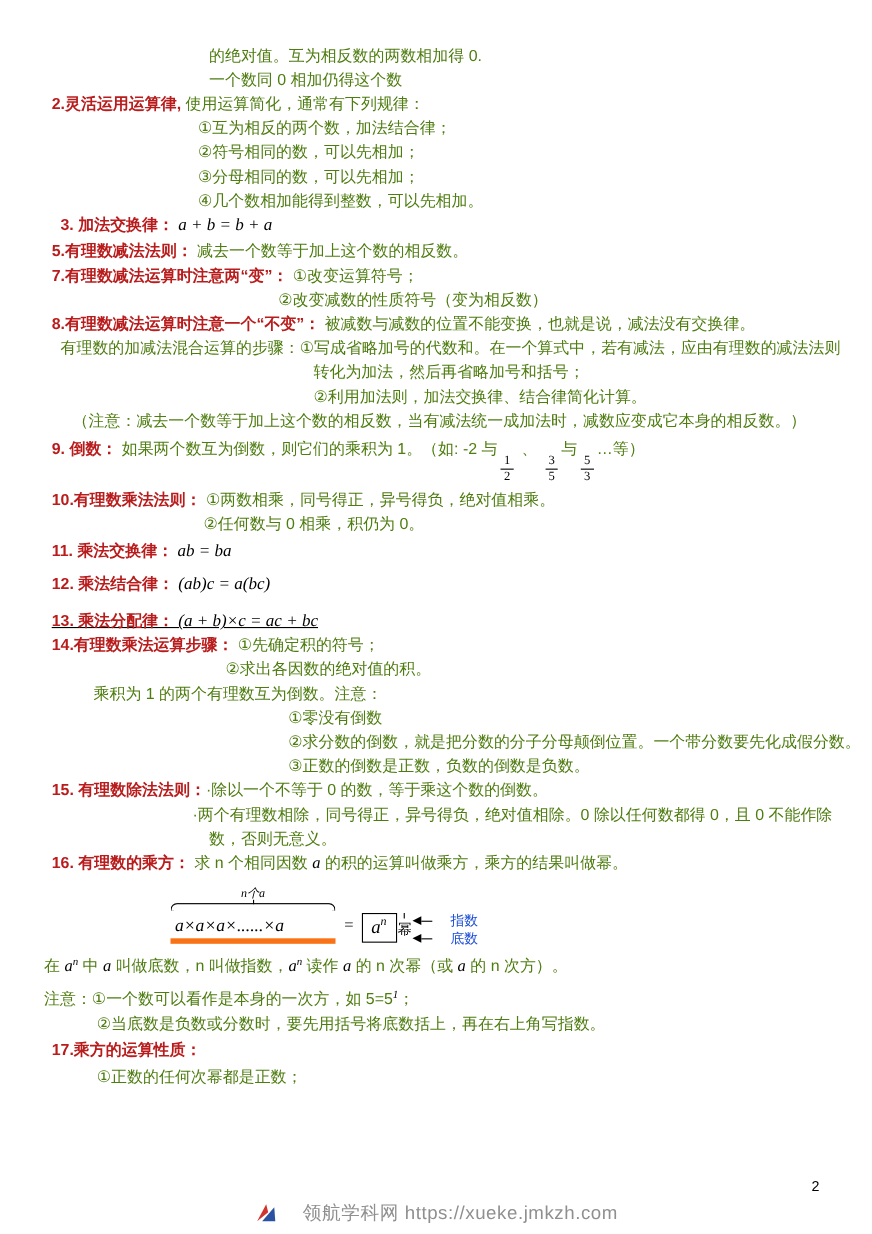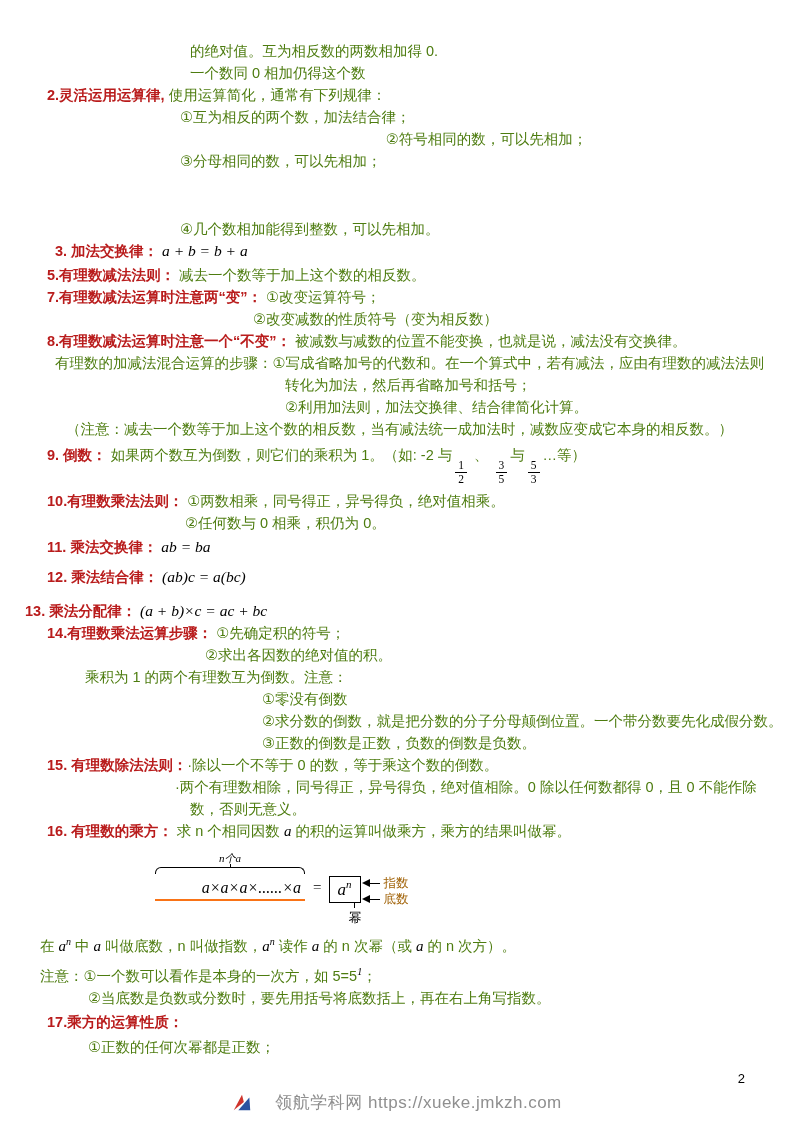--- a/index.html
+++ b/index.html
@@ -28,55 +28,55 @@
   .pd-over{width:150px;text-align:center;}
   .pd-nge{font-family:"Liberation Serif","DejaVu Serif",serif;font-style:italic;font-size:11px;}
   .pd-brace{
     height:6px;border-top:1.3px solid #000;border-left:1.3px solid #000;border-right:1.3px solid #000;
     border-radius:6px 6px 0 0;margin-top:1px;position:relative;
   }
   .pd-brace::after{content:"";position:absolute;left:50%;top:-4px;width:1.3px;height:4px;background:#000;}
   .pd-row{display:flex;align-items:flex-start;margin-top:2px;}
   .pd-product{
     font-family:"Liberation Serif","DejaVu Serif",serif;font-style:italic;font-size:16px;
-    border-bottom:2px solid #f97316;padding:0 4px 2px 4px;margin-top:3px;width:142px;text-align:right;
+    border-bottom:5px solid #f97316;padding:0 4px 2px 4px;margin-top:3px;width:142px;text-align:left;
   }
   .pd-eq{font-family:"Liberation Serif","DejaVu Serif",serif;font-size:15px;margin:3px 8px 0 8px;}
-  .pd-boxwrap{display:inline-flex;flex-direction:column;align-items:flex-end;}
+  .pd-boxwrap{display:inline-flex;align-items:flex-start;}
   .pd-box{
     border:1.5px solid #000;padding:1px 9px 2px 7px;
     font-family:"Liberation Serif","DejaVu Serif",serif;font-style:italic;font-size:17px;line-height:1.25;
   }
   .pd-exp{font-size:11px;font-style:italic;}
   .pd-mi{font-size:13px;margin-top:0;}
   .pd-mi::before{content:"";display:block;width:1px;height:5px;background:#000;margin:0 auto 1px;}
   .pd-ann{display:flex;flex-direction:column;justify-content:space-between;height:30px;margin-left:1px;}
   .ann{display:flex;align-items:center;height:14px;}
   .tri{width:0;height:0;border-top:4px solid transparent;border-bottom:4px solid transparent;border-right:8px solid #000;}
   .ln{width:10px;height:1.5px;background:#000;}
-  .lbl{font-size:12.5px;margin-left:3px;color:#a16207;}
+  .lbl{font-size:12.5px;margin-left:16px;color:#1d4ed8;}
 
   .page-num{position:absolute;right:48px;bottom:36px;font-size:13px;color:#000;}
   .footer{position:absolute;left:0;right:0;bottom:8px;display:flex;align-items:center;justify-content:center;gap:22px;}
   .footer-text{color:#8f8f8f;font-size:17px;letter-spacing:0.5px;}
   .logo{width:22px;height:22px;display:inline-flex;}
 </style>
 </head>
 <body>
 
 <div class="page">
 
   <div id="doc-lines">
       <div class="line" style="margin-left: 190px;"><span class="b">的绝对值。互为相反数的两数相加得 0.</span></div>
       <div class="line" style="margin-left: 190px;"><span class="b">一个数同 0 相加仍得这个数</span></div>
       <div class="line" style="margin-left: 47px;"><span class="r">2.灵活运用运算律,</span><span class="b"> 使用运算简化，通常有下列规律：</span></div>
       <div class="line" style="margin-left: 180px;"><span class="b">①互为相反的两个数，加法结合律；</span></div>
-      <div class="line" style="margin-left: 180px; text-align: center;"><span class="b">②符号相同的数，可以先相加；</span></div>
+      <div class="line" style="margin-left: 180px;"><span class="b">②符号相同的数，可以先相加；</span></div>
       <div class="line" style="margin-left: 180px;"><span class="b">③分母相同的数，可以先相加；</span></div>
-      <div class="line" style="margin-left: 180px; margin-top: 46px;"><span class="b">④几个数相加能得到整数，可以先相加。</span></div>
+      <div class="line" style="margin-left: 180px;"><span class="b">④几个数相加能得到整数，可以先相加。</span></div>
       <div class="line" style="margin-left: 55px;"><span class="r">3. 加法交换律：</span><span class="f"> a + b = b + a</span></div>
       <div class="line" style="margin-left: 47px; margin-top: 2px;"><span class="r">5.有理数减法法则：</span><span class="b"> 减去一个数等于加上这个数的相反数。</span></div>
       <div class="line" style="margin-left: 47px;"><span class="r">7.有理数减法运算时注意两“变”：</span><span class="b"> ①改变运算符号；</span></div>
       <div class="line" style="margin-left: 253px;"><span class="b">②改变减数的性质符号（变为相反数）</span></div>
       <div class="line" style="margin-left: 47px;"><span class="r">8.有理数减法运算时注意一个“不变”：</span><span class="b"> 被减数与减数的位置不能变换，也就是说，减法没有交换律。</span></div>
       <div class="line" style="margin-left: 55px;"><span class="b">有理数的加减法混合运算的步骤：①写成省略加号的代数和。在一个算式中，若有减法，应由有理数的减法法则</span></div>
       <div class="line" style="margin-left: 285px;"><span class="b">转化为加法，然后再省略加号和括号；</span></div>
       <div class="line" style="margin-left: 285px;"><span class="b">②利用加法则，加法交换律、结合律简化计算。</span></div>
       <div class="line" style="margin-left: 66px;"><span class="b">（注意：减去一个数等于加上这个数的相反数，当有减法统一成加法时，减数应变成它本身的相反数。）</span></div>
       <div class="line" style="margin-left: 47px; margin-top: 4px; margin-bottom: 4px;"><span class="r">9. 倒数：</span><span class="b"> 如果两个数互为倒数，则它们的乘积为 1。（如: -2 与</span><span class="frac">
@@ -86,21 +86,21 @@
           <span class="num">3</span>
           <span class="den">5</span>
         </span><span class="b">与</span><span class="frac">
           <span class="num">5</span>
           <span class="den">3</span>
         </span><span class="b">…等）</span></div>
       <div class="line" style="margin-left: 47px;"><span class="r">10.有理数乘法法则：</span><span class="b"> ①两数相乘，同号得正，异号得负，绝对值相乘。</span></div>
       <div class="line" style="margin-left: 185px;"><span class="b">②任何数与 0 相乘，积仍为 0。</span></div>
       <div class="line" style="margin-left: 47px; margin-top: 2px;"><span class="r">11. 乘法交换律：</span><span class="f"> ab = ba</span></div>
       <div class="line" style="margin-left: 47px; margin-top: 8px;"><span class="r">12. 乘法结合律：</span><span class="f"> (ab)c = a(bc)</span></div>
-      <div class="line" style="margin-left: 25px; margin-top: 12px;"><span class="r">13. 乘法分配律：</span><span class="f"> (a + b)×c = ac + bc</span></div>
+      <div class="line" style="margin-left: 47px; margin-top: 12px; text-decoration: underline;"><span class="r">13. 乘法分配律：</span><span class="f"> (a + b)×c = ac + bc</span></div>
       <div class="line" style="margin-left: 47px;"><span class="r">14.有理数乘法运算步骤：</span><span class="b"> ①先确定积的符号；</span></div>
       <div class="line" style="margin-left: 205px;"><span class="b">②求出各因数的绝对值的积。</span></div>
       <div class="line" style="margin-left: 85px;"><span class="b">乘积为 1 的两个有理数互为倒数。注意：</span></div>
       <div class="line" style="margin-left: 262px;"><span class="b">①零没有倒数</span></div>
       <div class="line" style="margin-left: 262px;"><span class="b">②求分数的倒数，就是把分数的分子分母颠倒位置。一个带分数要先化成假分数。</span></div>
       <div class="line" style="margin-left: 262px;"><span class="b">③正数的倒数是正数，负数的倒数是负数。</span></div>
       <div class="line" style="margin-left: 47px;"><span class="r">15. 有理数除法法则：</span><span class="b">·除以一个不等于 0 的数，等于乘这个数的倒数。</span></div>
       <div class="line" style="margin-left: 175px;"><span class="b">·两个有理数相除，同号得正，异号得负，绝对值相除。0 除以任何数都得 0，且 0 不能作除</span></div>
       <div class="line" style="margin-left: 190px;"><span class="b">数，否则无意义。</span></div>
       <div class="line" style="margin-left: 47px;"><span class="r">16. 有理数的乘方：</span><span class="b"> 求 n 个相同因数 </span><span class="i">a</span><span class="b"> 的积的运算叫做乘方，乘方的结果叫做幂。</span></div>

